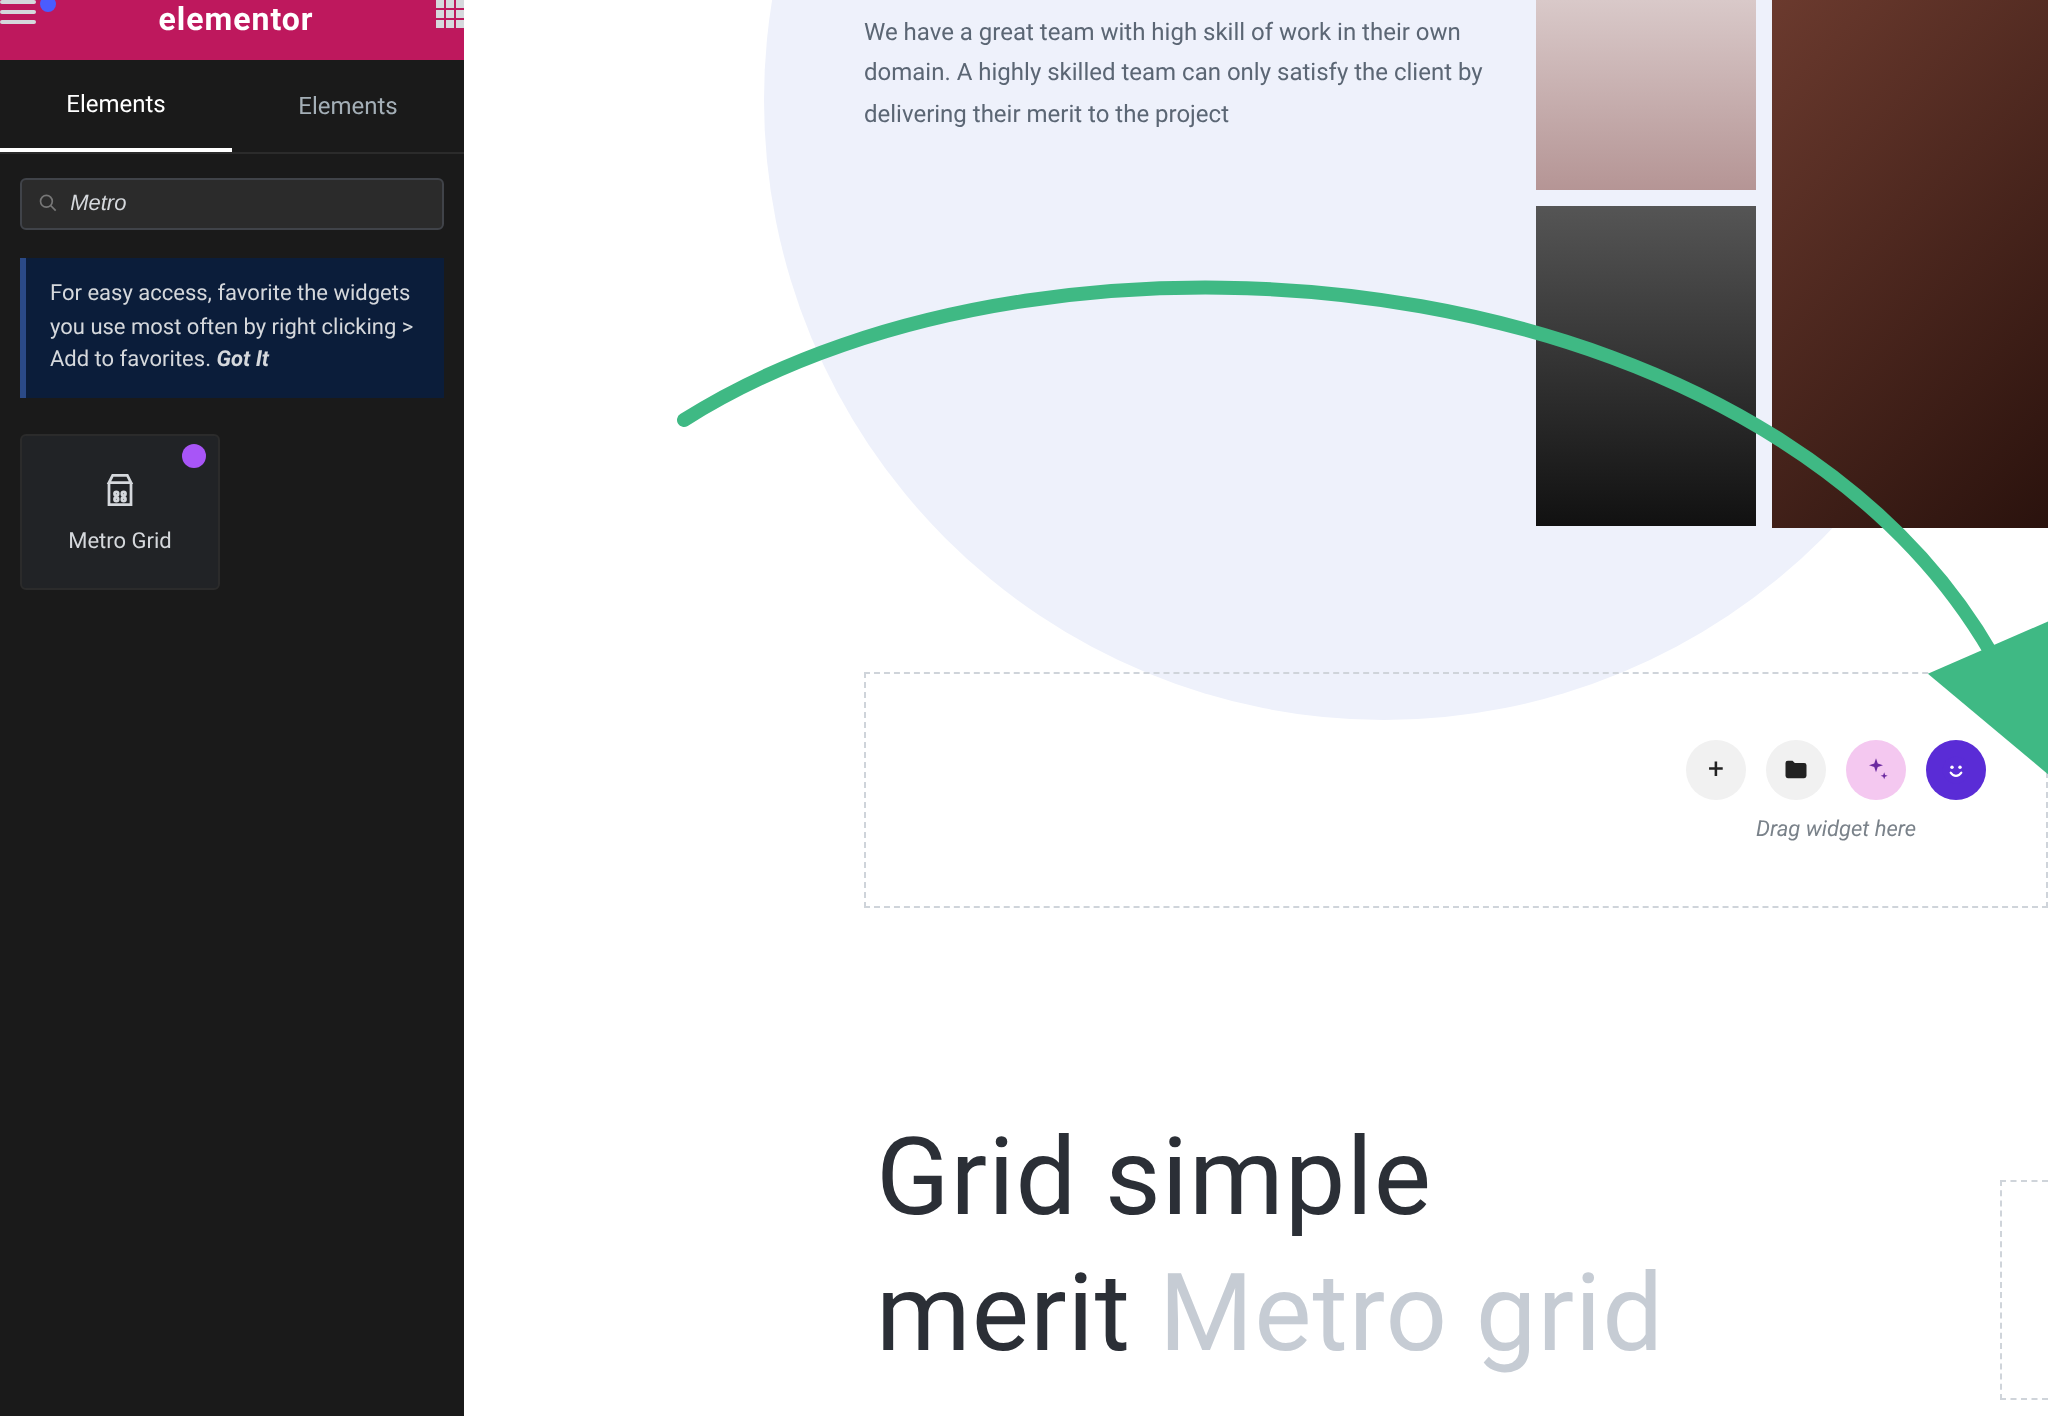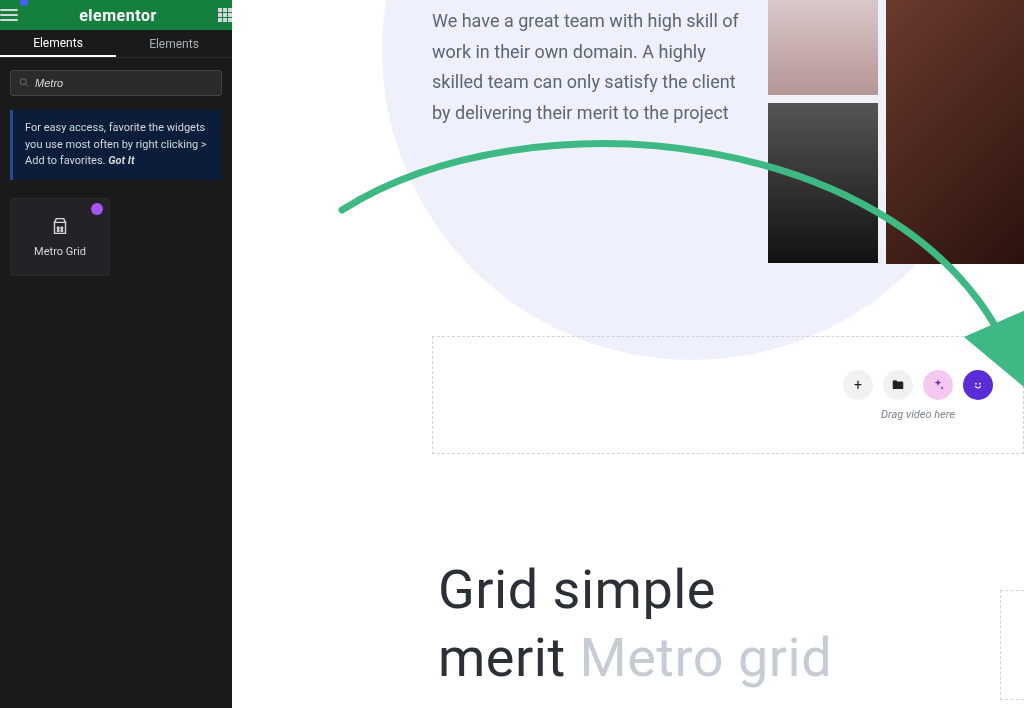--- a/index.html
+++ b/index.html
@@ -7,37 +7,37 @@
   body { display: flex; background: #fff; }
 
   
   .sidebar {
     width: 232px; height: 100%;
     background: #1a1a1a; color: #d5d8dc;
     display: flex; flex-direction: column;
     position: relative;
   }
   .sb-header {
-    height: 30px; background: #15803d;
-    display: flex; align-items: center; justify-content: space-between;
+    height: 30px; background: #be185d;
+    display: flex; align-items: flex-start; justify-content: space-between;
     padding: 0 0;
     position: relative;
   }
   .blue-dot {
     position: absolute; top: -2px; left: 20px;
     width: 8px; height: 8px; border-radius: 50%;
     background: #4a5cff;
   }
   .burger { width:18px; display:flex; flex-direction:column; gap:3px; cursor:pointer;}
   .burger span{height:2px;background:#d5d8dc;border-radius:1px;}
   .logo { color:#fff; font-weight:700; font-size:16px; letter-spacing:.5px;}
   .apps-icon{width:14px;height:14px;display:grid;grid-template-columns:repeat(3,1fr);grid-template-rows:repeat(3,1fr);gap:1px;cursor:pointer;}
   .apps-icon span{background:#d5d8dc;}
 
-  .tabs{display:flex;height:28px;border-bottom:1px solid #2b2b2b;}
+  .tabs{display:flex;height:47px;border-bottom:1px solid #2b2b2b;}
   .tab{flex:1;display:flex;align-items:center;justify-content:center;font-size:12px;color:#a4afb7;cursor:pointer;}
   .tab.active{color:#fff;border-bottom:2px solid #fff;}
 
   .search-row{padding:12px 10px 8px;}
   .search-box{
     display:flex;align-items:flex-start;gap:6px;
     background:#2b2b2b;border:1px solid #404349;border-radius:3px;
     padding:6px 8px; font-size:11px;color:#d5d8dc;
   }
   .search-box svg{width:11px;height:11px;opacity:.6;}
@@ -74,21 +74,21 @@
   .collapse-tab span{color:#d5d8dc;font-size:10px;}
 
   
   .canvas{flex:1;position:relative;background:#fff;overflow:hidden;}
   .blob{
     position:absolute;top:-260px;left:150px;width:620px;height:620px;
     background:#eef1fb;border-radius:50%;
   }
   .intro{
     position:absolute;top:6px;left:200px;width:310px;
-    color:#5b6674;font-size:18px;line-height:1.7;
+    color:#5b6674;font-size:12px;line-height:1.7;
   }
   .photos{position:absolute;top:0;right:0;display:flex;gap:8px;}
   .ph-col{display:flex;flex-direction:column;gap:8px;}
   .ph{background:#bbb;}
   .ph.a{width:110px;height:95px;background:linear-gradient(#d9c9c9,#b59595);}
   .ph.b{width:110px;height:160px;background:linear-gradient(#555,#111);}
   .ph.c{width:138px;height:264px;background:linear-gradient(135deg,#6b3a2e,#2a120d);}
 
   .dropzone{
     position:absolute;top:336px;left:200px;right:0;height:118px;
@@ -212,21 +212,21 @@
       </div>
       <div class="dz-btn dz-theme">
         <svg width="16" height="16" viewBox="0 0 24 24" fill="#fff">
             <circle cx="12" cy="12" r="10" fill="#5a2cd6"></circle>
             <circle cx="9" cy="10" r="1.3" fill="#fff"></circle>
             <circle cx="15" cy="10" r="1.3" fill="#fff"></circle>
             <path d="M8 14c1 1.6 2.4 2.4 4 2.4s3-.8 4-2.4" stroke="#fff" stroke-width="1.6" fill="none" stroke-linecap="round"></path>
           </svg>
       </div>
     </div>
-    <div class="dz-hint">Drag video here</div>
+    <div class="dz-hint">Drag widget here</div>
   </div>
 
   <h1 class="headline">
     <span>Grid simple</span><br>
     <span>merit </span><span class="muted">Metro grid</span>
   </h1>
 
   <div class="side-dotbox"></div>
 
   <svg class="arrow-svg" width="800" height="300">

